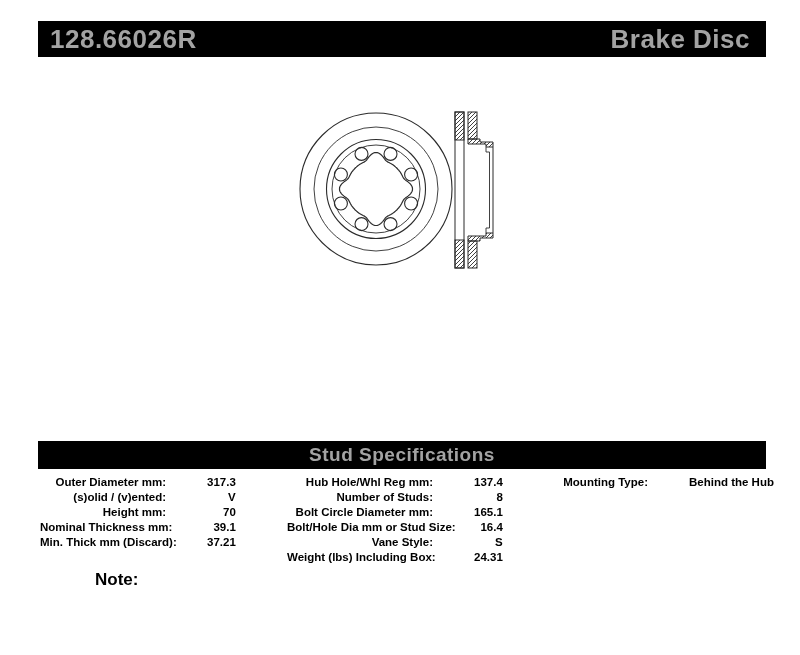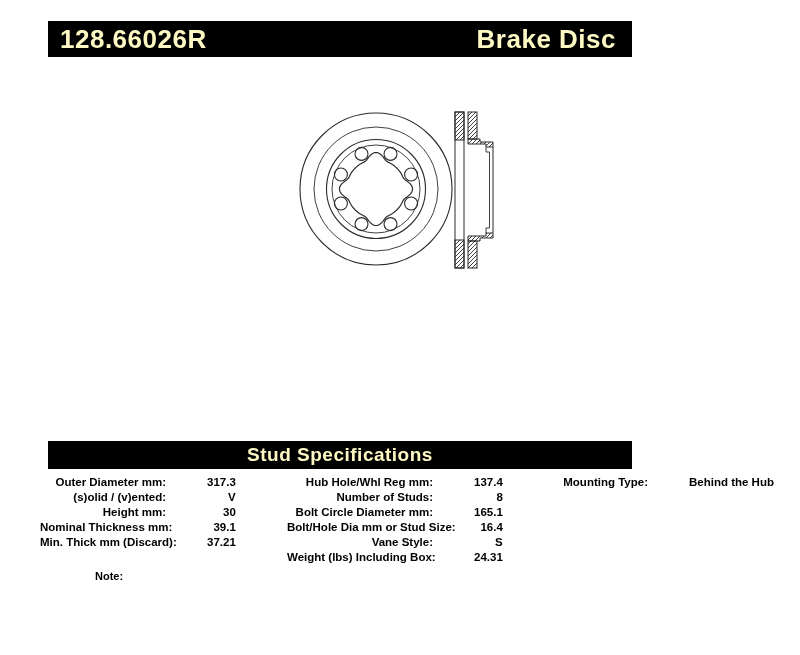--- a/index.html
+++ b/index.html
@@ -1,33 +1,33 @@
 <!DOCTYPE html>
 <html><head>
 <meta charset="utf-8">
 <style>
   html,body{margin:0;padding:0;background:#fff;}
   #page{position:relative;width:800px;height:655px;background:#ffffff;overflow:hidden;
         font-family:"Liberation Sans", sans-serif;}
-  .bar{position:absolute;left:48px;width:584px;background:#000;color:#fef9c3;
+  .bar{position:absolute;left:38px;width:728px;background:#000;color:#a3a3a3;
        display:flex;align-items:center;box-sizing:border-box;}
   #title-bar{top:21px;height:36px;justify-content:space-between;padding:0 16px 0 12px;}
   #title-bar .t{font-size:26px;font-weight:bold;letter-spacing:0.5px;line-height:36px;}
   #section-bar{top:441px;height:28px;justify-content:center;}
   #section-bar .t{font-size:19px;font-weight:bold;letter-spacing:0.5px;}
   #drawing-svg{position:absolute;left:0;top:0;}
   .spec-col{position:absolute;top:475px;}
   .spec-row{display:grid;grid-template-columns:var(--lw) auto;height:15px;line-height:15px;
             font-size:11.5px;font-weight:bold;color:#000;white-space:nowrap;gap:36px;}
   .spec-row .spec-label{text-align:right;}
   .spec-row .spec-value{text-align:right;margin-left:5px;}
   #spec-col-1{left:40px;--lw:126px;}
   #spec-col-2{left:287px;--lw:146px;}
   #spec-col-3{left:562px;--lw:86px;}
-  #note-label{position:absolute;left:95px;top:570px;font-size:11px;font-weight:bold;color:#000;}
+  #note-label{position:absolute;left:95px;top:570px;font-size:17px;font-weight:bold;color:#000;}
 </style>
 </head>
 <body>
 
 <div id="page">
 
   <div class="bar" id="title-bar">
     <span class="t">128.66026R</span>
     <span class="t">Brake Disc</span>
   </div>
@@ -84,21 +84,21 @@
       <div class="spec-row">
         <span class="spec-label">Outer Diameter mm:</span>
         <span class="spec-value">317.3</span>
       </div>
       <div class="spec-row">
         <span class="spec-label">(s)olid / (v)ented:</span>
         <span class="spec-value">V</span>
       </div>
       <div class="spec-row">
         <span class="spec-label">Height mm:</span>
-        <span class="spec-value">30</span>
+        <span class="spec-value">70</span>
       </div>
       <div class="spec-row">
         <span class="spec-label">Nominal Thickness mm:</span>
         <span class="spec-value">39.1</span>
       </div>
       <div class="spec-row">
         <span class="spec-label">Min. Thick mm (Discard):</span>
         <span class="spec-value">37.21</span>
       </div>
     </div>

